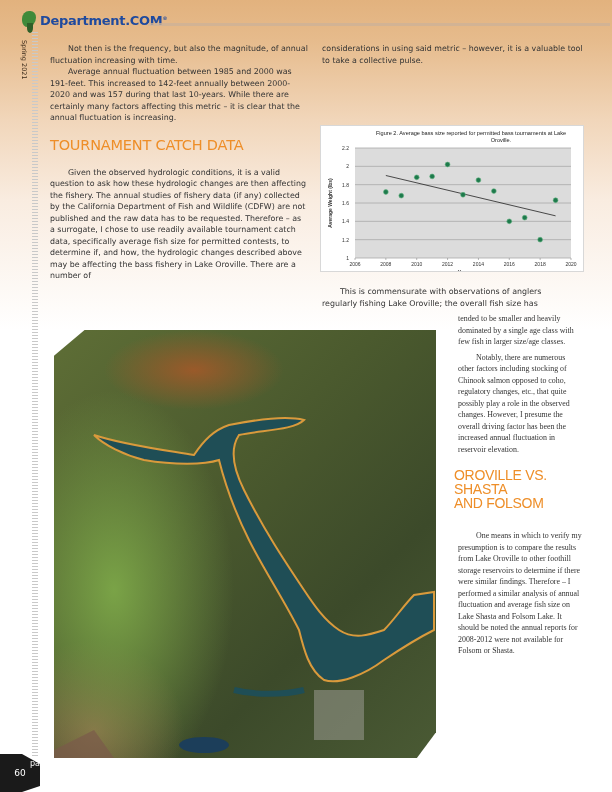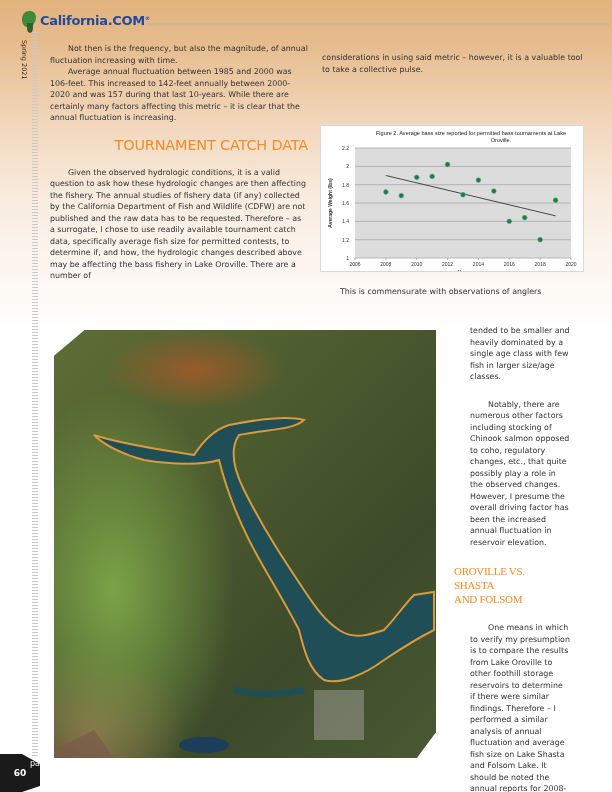--- a/index.html
+++ b/index.html
@@ -20,69 +20,69 @@
 
   .side-strip { position:absolute; left:32px; top:32px; width:6px; height:725px;
     background: repeating-linear-gradient(180deg, #c9c9c9 0px, #c9c9c9 1px, transparent 1px, transparent 3px); }
   .side-issue { position:absolute; left:8px; top:40px; width:30px; height:40px; }
   .side-issue span { position:absolute; left:12px; top:0; transform: rotate(90deg); transform-origin: left top; white-space:nowrap; font-size:6.5px; color:#3a2a1a; display:block; width:40px; margin-left:8px; }
 
   .col { position:absolute; font-size:7.9px; line-height:11.5px; color:#333; }
   .col p { margin:0; }
   .ind { text-indent:18px; }
   .col-left { left:50px; top:43px; width:258px; }
-  .col-right { left:322px; top:43px; width:262px;margin-top:9px; }
-  .h2 { font-family:"DejaVu Sans", sans-serif; color:#ee8e28; font-size:14.5px; line-height:16px; margin:13px 0 14px 0; letter-spacing:-0.2px;text-align:right; }
-  .h2r { font-family:Liberation Serif, serif; color:#ee8e28; font-size:11px; line-height:14px; letter-spacing:-0.3px; margin:13px 0 8px 0; }
+  .col-right { left:322px; top:43px; width:262px; }
+  .h2 { font-family:"DejaVu Sans", sans-serif; color:#ee8e28; font-size:14.5px; line-height:16px; margin:13px 0 14px 0; letter-spacing:-0.2px; }
+  .h2r { font-family:Liberation Sans, sans-serif; color:#ee8e28; font-size:14px; line-height:14px; letter-spacing:-0.3px; margin:13px 0 20px 0; }
 
   .chart-box { position:absolute; left:320px; top:125px; width:262px; height:145px; background:#ffffff; border:1px solid #d8d8d8; }
   .chart-box svg { display:block; }
 
   .after-chart { position:absolute; left:322px; top:286px; width:262px; font-size:7.9px; line-height:11.5px; color:#333; }
   .after-chart p{ margin:0; }
   .narrow { position:absolute; left:454px; top:309px; width:132px; font-size:7.9px; line-height:11.5px; color:#333; }
-  .narrow p { margin:16px; }
+  .narrow p { margin:4px;font-family:Liberation Serif, serif; }
 
   .photo { position:absolute; left:54px; top:330px; width:382px; height:428px; overflow:hidden;
     clip-path: polygon(8% 0, 100% 0, 100% 94%, 95% 100%, 0 100%, 0 6%);
     background:
       radial-gradient(ellipse 90px 40px at 140px 40px, #9a5a2a 0%, rgba(154,90,42,0) 100%),
       radial-gradient(ellipse 120px 200px at 60px 260px, #7aa347 0%, rgba(122,163,71,0) 100%),
       radial-gradient(ellipse 90px 90px at 40px 400px, #8a6a4a 0%, rgba(138,106,74,0) 100%),
       linear-gradient(135deg, #5e6e36 0%, #4b5a2e 40%, #3c4a2a 70%, #4a5a34 100%);
   }
   .photo svg { position:absolute; left:0; top:0; }
 
   .page-tab { position:absolute; left:0; top:754px; width:42px; height:38px; }
   .page-tab svg { position:absolute; left:0; top:0; }
   .page-label { position:absolute; left:5px; top:759px; width:30px; text-align:center; color:#fff; font-size:8px; line-height:9px;margin-left:20px; }
-  .page-num { position:absolute; left:5px; top:768px; width:30px; text-align:center; color:#fff; font-size:9px; font-weight:bold; line-height:10px; }
+  .page-num { position:absolute; left:5px; top:768px; width:30px; text-align:center; color:#fff; font-size:9px; font-weight:normal; line-height:10px; }
 </style>
 </head>
 <body>
 
 <div class="header">
   <div class="logo">
     <div class="logo-fish">
       <div class="body"></div>
         <div class="tail"></div>
     </div>
-    <span class="logo-text"><span>California.COM</span><sup>®</sup></span>
+    <span class="logo-text"><span>Department.COM</span><sup>®</sup></span>
   </div>
   <div class="header-rule"></div>
 </div>
 
 <div class="side-strip"></div>
 <div class="side-issue">
   <span>Spring 2021</span>
 </div>
 
 <div class="col col-left">
   <p class="ind">Not then is the frequency, but also the magnitude, of annual fluctuation increasing with time.</p>
-  <p class="ind">Average annual fluctuation between 1985 and 2000 was 106-feet. This increased to 142-feet annually between 2000-2020 and was 157 during that last 10-years.  While there are certainly many factors affecting this metric – it is clear that the annual fluctuation is increasing.</p>
+  <p class="ind">Average annual fluctuation between 1985 and 2000 was 191-feet. This increased to 142-feet annually between 2000-2020 and was 157 during that last 10-years.  While there are certainly many factors affecting this metric – it is clear that the annual fluctuation is increasing.</p>
   <div class="h2">TOURNAMENT CATCH DATA</div>
   <p class="ind">Given the observed hydrologic conditions, it is a valid question to ask how these hydrologic changes are then affecting the fishery.  The annual studies of fishery data (if any) collected by the California Department of Fish and Wildlife (CDFW) are not published and the raw data has to be requested. Therefore – as a surrogate, I chose to use readily available tournament catch data, specifically average fish size for permitted contests, to determine if, and how, the hydrologic changes described above may be affecting the bass fishery in Lake Oroville.  There are a number of</p>
 </div>
 
 <div class="col col-right">
   <p>considerations in using said metric – however, it is a valuable tool to take a collective pulse.</p>
 </div>
 
 <div class="chart-box">
   <svg id="chart-svg" width="262" height="145">
@@ -132,20 +132,21 @@
       <circle cx="172.85714285714286" cy="65.08333333333334" r="2.4" fill="#1e7a4c" stroke="#5fb07e" stroke-width="0.6"></circle>
       <circle cx="188.28571428571428" cy="95.33333333333334" r="2.4" fill="#1e7a4c" stroke="#5fb07e" stroke-width="0.6"></circle>
       <circle cx="203.71428571428572" cy="91.66666666666669" r="2.4" fill="#1e7a4c" stroke="#5fb07e" stroke-width="0.6"></circle>
       <circle cx="219.14285714285714" cy="113.66666666666667" r="2.4" fill="#1e7a4c" stroke="#5fb07e" stroke-width="0.6"></circle>
       <circle cx="234.57142857142858" cy="74.25000000000003" r="2.4" fill="#1e7a4c" stroke="#5fb07e" stroke-width="0.6"></circle>
     </svg>
 </div>
 
 <div class="after-chart">
   <p class="ind">This is commensurate with observations of anglers</p>
+  <p>regularly fishing Lake Oroville; the overall fish size has</p>
 </div>
 
 <div class="narrow">
   <p>tended to be smaller and heavily dominated by a single age class with few fish in larger size/age classes.</p>
   <p class="ind">Notably, there are numerous other factors including stocking of Chinook salmon opposed to coho, regulatory changes, etc., that quite possibly play a role in the observed changes. However, I presume the overall driving factor has been the increased annual fluctuation in reservoir elevation.</p>
   <div class="h2r">
     <div>OROVILLE VS.</div>
     <div>SHASTA</div>
     <div>AND FOLSOM</div>
   </div>

